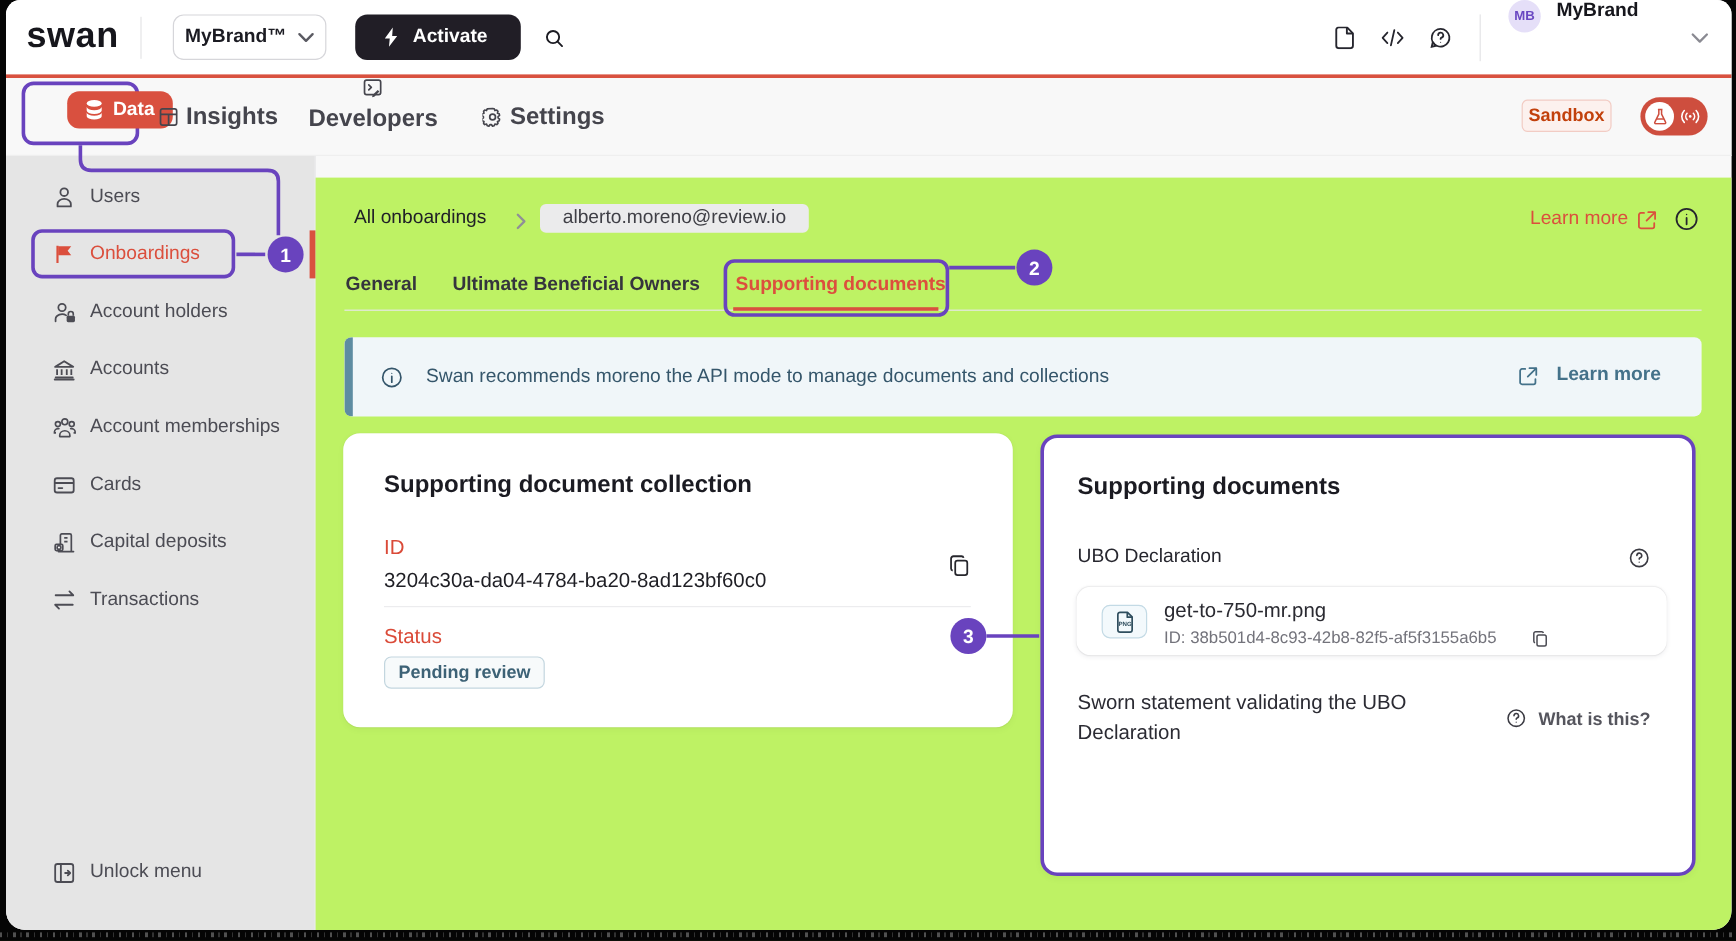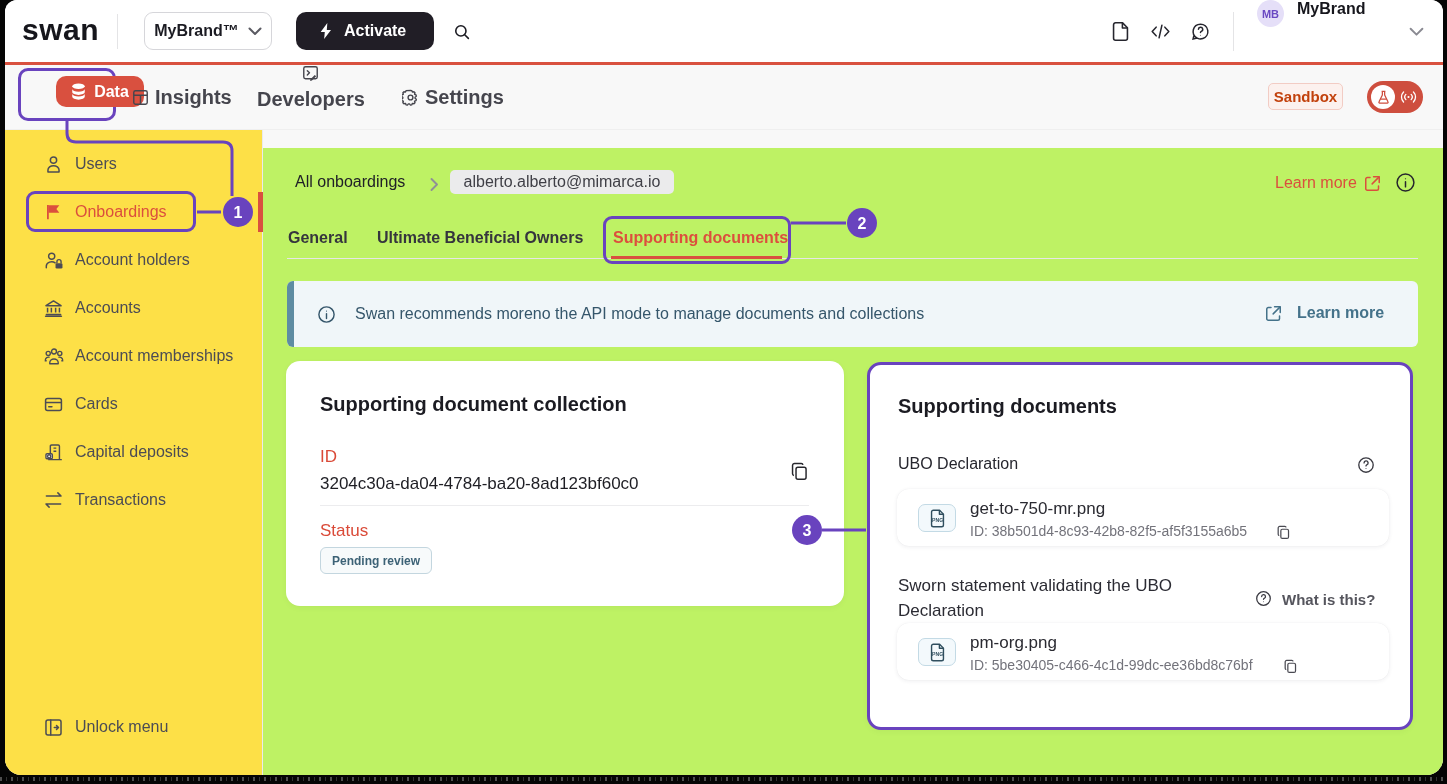--- a/index.html
+++ b/index.html
@@ -37,21 +37,21 @@
     font-size:20px; font-weight:700; color:#45454D; gap:6px; }
   .sandbox { position:absolute; left:1263px; top:18px; width:75px; height:27px; border-radius:5px;
     background:#FCF1EE; border:1px solid #F2CCC4; color:#c2410c; font-size:15px; font-weight:700;
     display:flex; align-items:center; justify-content:center; }
   .toggle { position:absolute; left:1362px; top:16px; width:56px; height:32px; border-radius:16px;
     background:#CE4E3E; }
   .knob { position:absolute; left:4px; top:4px; width:24px; height:24px; border-radius:50%;
     background:#fff; display:flex; align-items:center; justify-content:center; }
 
   
-  .sidebar { position:absolute; left:0; top:130px; width:258px; height:645px; background:#fde047;
+  .sidebar { position:absolute; left:0; top:130px; width:258px; height:645px; background:#e5e5e5;
     border-right:1px solid #EAEAEC; }
   .sitem { position:absolute; left:0; width:258px; height:48px; display:flex; align-items:center;
     color:#4C4C54; font-size:16px; font-weight:500; }
   .sitem svg { position:absolute; left:39px; }
   .sitem span { position:absolute; left:70px; }
   .obbox { position:absolute; left:21px; top:61px; width:170px; height:41px;
     border:3px solid #6943BE; border-radius:9px; }
   .obbar { position:absolute; left:253px; top:62px; width:5px; height:40px; background:#D9503F; }
 
   
@@ -79,21 +79,21 @@
   .cardR { position:absolute; left:604px; top:214px; width:546px; height:368px; background:#fff;
     border:3px solid #6943BE; border-radius:14px;
     box-shadow:0 2px 6px rgba(0,0,0,0.04); }
   .ctitle { position:absolute; left:34px; top:32px; font-size:20px; font-weight:700; color:#1B1B22; }
   .rlabel { position:absolute; left:34px; color:#DA4A38; font-size:17px; }
   .filebox { position:absolute; left:27px; width:492px; height:57px; background:#fff;
     border-radius:12px; box-shadow:0 1px 4px rgba(40,40,60,0.08), 0 0 1px rgba(0,0,0,0.08); }
   .pngicon { position:absolute; left:21px; top:15px; width:38px; height:28px; border-radius:7px;
     background:#F3F9FC; border:1px solid #C3DAE5; display:flex; align-items:center; justify-content:center; }
   .statchip { position:absolute; left:34px; top:186px; height:27px; padding:0 11px; border-radius:6px;
-    background:#F7FAFB; border:1px solid #C3D6DF; color:#3D6276; font-size:12px; font-weight:700;
+    background:#F7FAFB; border:1px solid #C3D6DF; color:#3D6276; font-size:15px; font-weight:700;
     display:flex; align-items:center; }
 
   
   .overlay { position:absolute; left:0; top:0; width:1438px; height:775px; pointer-events:none; }
 </style>
 </head>
 <body>
 <div class="win">
 
   <div class="header">
@@ -259,21 +259,21 @@
     <div class="obbox"></div>
     <div class="obbar"></div>
   </div>
 
   <div class="content">
 
     <span class="crumb" style="left:32px;">All onboardings</span>
     <svg class="abs" style="left:166px;top:29px" width="10" height="15" viewBox="0 0 10 15" fill="none" stroke="#8F8F97" stroke-width="1.9" stroke-linecap="round" stroke-linejoin="round">
         <path d="M2.5 2 L8 7.5 L2.5 13"></path>
       </svg>
-    <div class="chip">alberto.alberto@mimarca.io</div>
+    <div class="chip">alberto.moreno@review.io</div>
     <div class="learnmore" style="left:1012px;">Learn more<svg width="17" height="17" viewBox="0 0 24 24" fill="none" stroke="#DB4F3D" stroke-width="2.1" stroke-linecap="round" stroke-linejoin="round">
           <path d="M8.5 3.5 H4.7 A2.2 2.2 0 0 0 2.5 5.7 V19.3 A2.2 2.2 0 0 0 4.7 21.5 H18.3 A2.2 2.2 0 0 0 20.5 19.3 V15.5"></path>
           <path d="M13.5 2.5 H21.5 V10.5"></path>
           <path d="M21 3 L11.5 12.5"></path>
         </svg></div>
     <svg class="abs" style="left:1132px;top:24px" width="21" height="21" viewBox="0 0 24 24" fill="none" stroke="#26262E" stroke-width="1.7" stroke-linecap="round">
         <circle cx="12" cy="12" r="9.6"></circle>
         <path d="M12 11 V17"></path>
         <circle cx="12" cy="7.7" r="0.7" fill="#26262E" stroke="none"></circle>
       </svg>
@@ -336,35 +336,20 @@
             <path d="M15.5 3.5 a2.3 2.3 0 0 0 -2.2 -1.8 H4.6 A2.6 2.6 0 0 0 2 4.3 V15 a2.3 2.3 0 0 0 1.8 2.2"></path>
           </svg>
       </div>
       <div class="abs" style="left:28px;top:208px;font-size:17px;font-weight:500;color:#2B2B33;line-height:25px;width:300px;">Sworn statement validating the UBO Declaration</div>
       <svg class="abs" style="left:385px;top:225px" width="17" height="17" viewBox="0 0 24 24" fill="none" stroke="#3A3A42" stroke-width="1.8" stroke-linecap="round">
           <circle cx="12" cy="12" r="9.6"></circle>
           <path d="M9.4 9.2 a2.7 2.7 0 1 1 3.6 2.6 c-.7.3-1 .7-1 1.4"></path>
           <circle cx="12" cy="16.7" r="0.7" fill="#3A3A42" stroke="none"></circle>
         </svg>
       <div class="abs" style="left:412px;top:226px;font-size:15px;font-weight:700;color:#55555D;">What is this?</div>
-      <div class="filebox" style="top:258px;">
-        <div class="pngicon">
-            <svg width="17" height="19" viewBox="0 0 20 23" fill="none" stroke="#2F4E5E" stroke-width="1.7" stroke-linejoin="round">
-              <path d="M12.5 1.5 H5 a2.2 2.2 0 0 0 -2.2 2.2 V19.3 a2.2 2.2 0 0 0 2.2 2.2 H15 a2.2 2.2 0 0 0 2.2 -2.2 V6.2 Z"></path>
-              <path d="M12.3 1.5 V6.4 H17.2"></path>
-              <text x="3.4" y="15.5" font-size="6.2" font-weight="700" fill="#2F4E5E" stroke="none" font-family="Liberation Sans">PNG</text>
-            </svg>
-          </div>
-        <div class="abs" style="left:73px;top:10px;font-size:17px;color:#2A2A31;">pm-org.png</div>
-        <div class="abs" style="left:73px;top:34px;font-size:14px;color:#73737B;">ID: 5be30405-c466-4c1d-99dc-ee36bd8c76bf</div>
-        <svg class="abs" style="left:387px;top:36px" width="13" height="15" viewBox="0 0 22 24" fill="none" stroke="#4A4A52" stroke-width="2.1" stroke-linejoin="round">
-            <rect x="6.5" y="6.5" width="13" height="15.5" rx="2.5"></rect>
-            <path d="M15.5 3.5 a2.3 2.3 0 0 0 -2.2 -1.8 H4.6 A2.6 2.6 0 0 0 2 4.3 V15 a2.3 2.3 0 0 0 1.8 2.2"></path>
-          </svg>
-      </div>
     </div>
   </div>
 
   <svg class="overlay" viewBox="0 0 1438 775">
     <g fill="none" stroke="#6943BE" stroke-width="3">
       <path d="M62 121 V133 Q62 142 71 142 H218 Q227 142 227 151 V196"></path>
       <path d="M192 212 H216"></path>
       <path d="M786 223 H841"></path>
       <path d="M817 530 H861"></path>
     </g>

